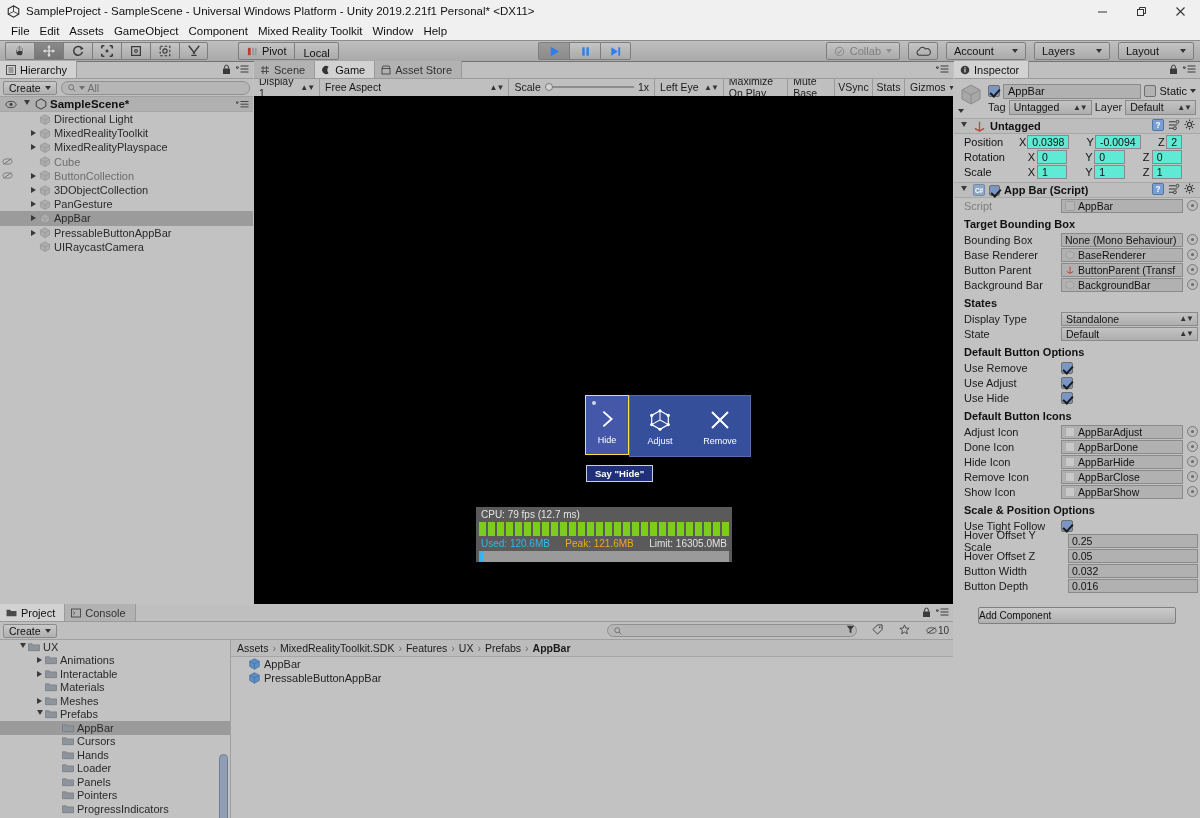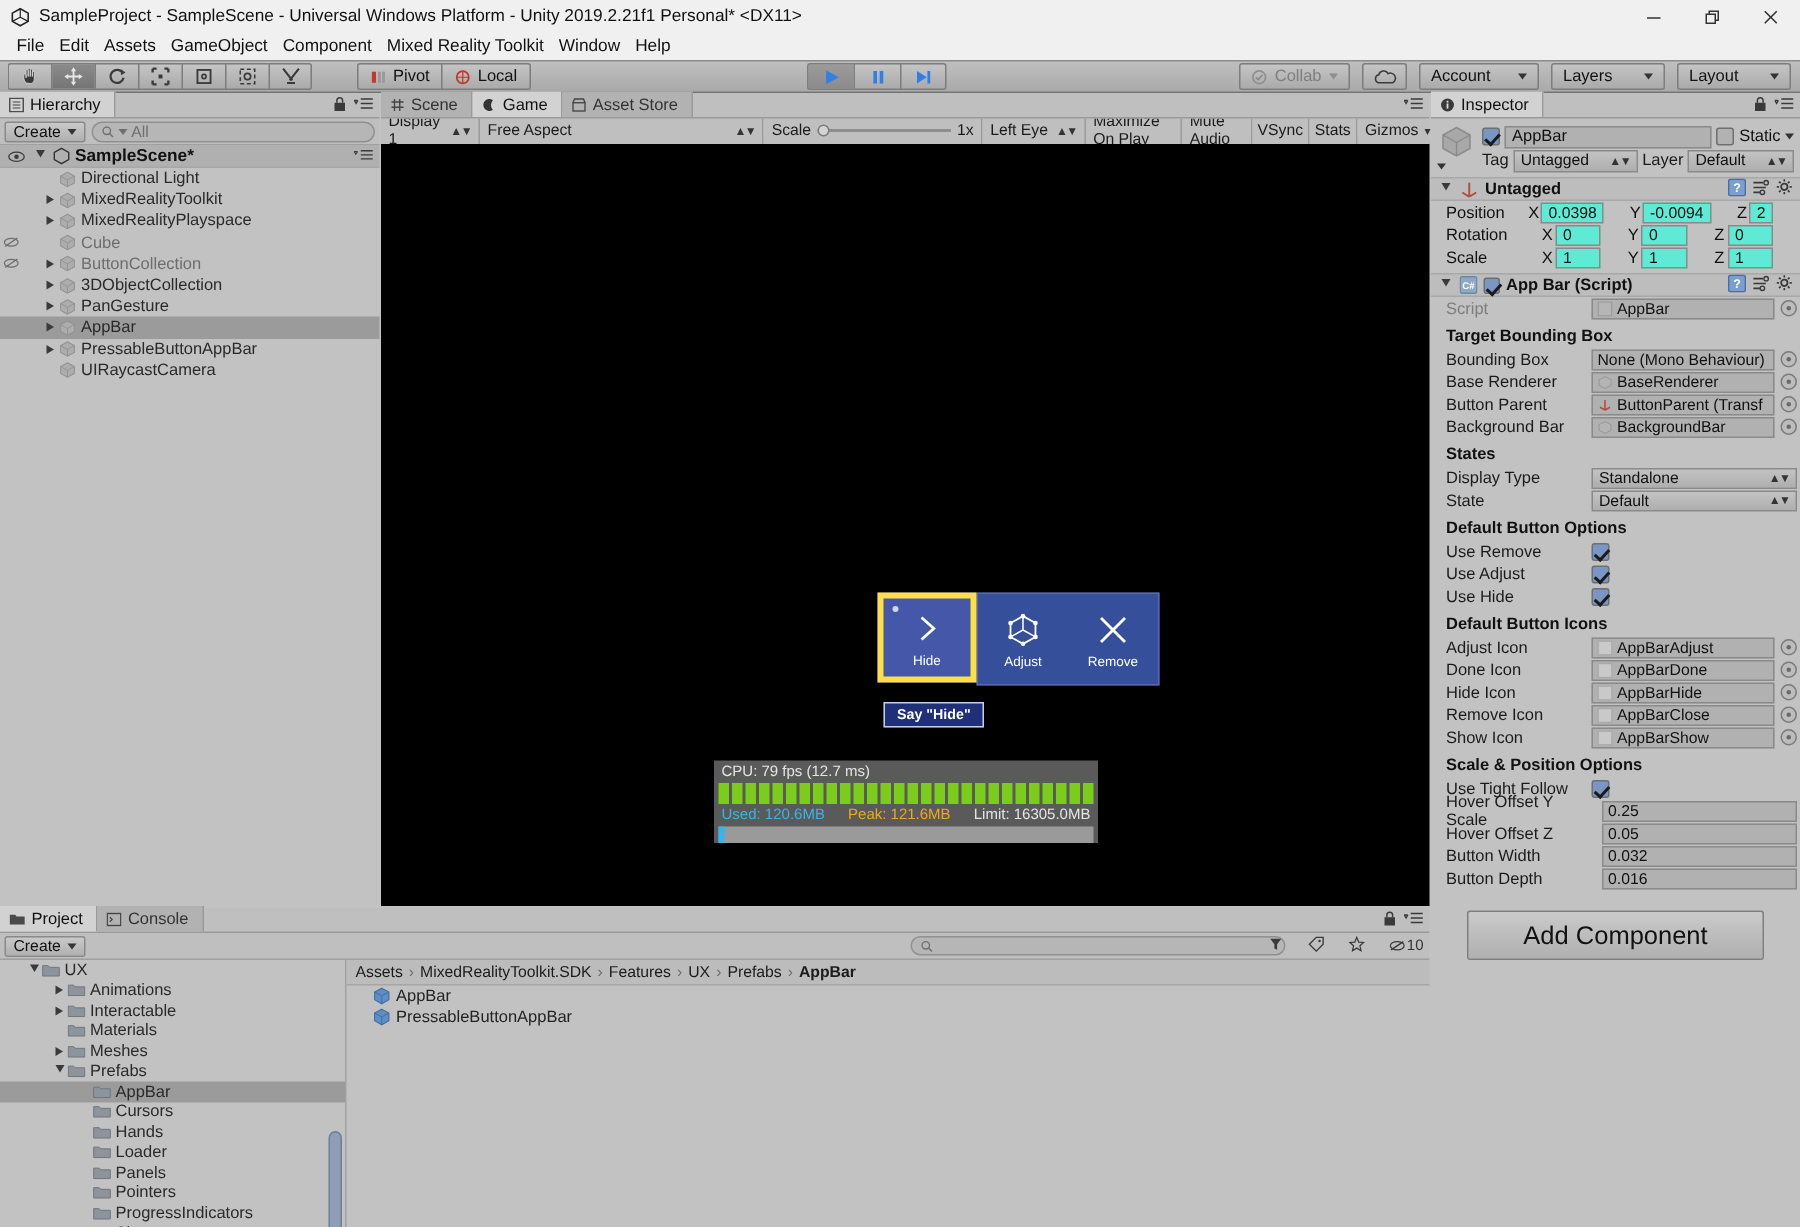--- a/index.html
+++ b/index.html
@@ -54,21 +54,21 @@
   .tbtn.active { background: linear-gradient(#8a8a8a,#757575); }
   .tbtn svg { display:block; }
 
   .pivot-group { display: flex; margin-left: 30px; }
   .pbtn {
     height: 18px; padding: 0 8px; background: linear-gradient(#c5c5c5,#aaaaaa);
     border: 1px solid #7d7d7d; display: flex; align-items: center; gap: 4px;
     font-size: 11px; color: #111;
   }
   .pbtn:first-child { border-radius: 2px 0 0 2px; border-right: none; }
-  .pbtn:last-child { border-radius: 0 2px 2px 0; }
+  .pbtn:last-child { border-radius: 0 2px 2px 0; flex-direction: column; }
 
   .play-group { position: absolute; left: 538px; display: flex; }
   .playbtn {
     width: 31px; height: 18px; background: linear-gradient(#c5c5c5,#aaaaaa);
     border: 1px solid #7d7d7d; border-right: none;
     display: flex; align-items: center; justify-content: center;
   }
   .playbtn:first-child { border-radius: 2px 0 0 2px; background: linear-gradient(#9b9b9b,#8b8b8b); }
   .playbtn:last-child { border-right: 1px solid #7d7d7d; border-radius: 0 2px 2px 0; }
 
@@ -142,21 +142,21 @@
   .gv-ctl .dd { margin-left: auto; font-size: 8px; color: #333; letter-spacing: -1px; }
   .gv-canvas { position: absolute; top: 34px; left: 0; right: 0; bottom: 0; background: #000; }
   .gv-stack { position: relative; width: 100%; height: 100%; }
 
   
   .appbar { position: absolute; left: 331px; top: 299px; display: flex; }
   .ab-btn {
     width: 60px; height: 60px; background: #354f9b; display: flex; flex-direction: column;
     align-items: center; justify-content: center; color: #fff; position: relative;
   }
-  .ab-btn.hide-btn { background: #4457a8; border: 4px solid #fde047; width: 66px; }
+  .ab-btn.hide-btn { background: #4457a8; border: 1px solid #fde047; width: 44px; }
   .ab-group { display:flex; background:#2b3d80; border:1px solid #5a6aa8; }
   .ab-label { font-size: 9px; margin-top: 3px; color: #ffffff; }
   .ab-glyph { height: 26px; display: flex; align-items: center; justify-content: center; }
   .say-hide {
     position: absolute; left: 0px; top: 69px; background: #1f2f7a; border: 1px solid #c9cfe2;
     color: #fff; font-size: 9.5px; font-weight: bold; padding: 2px 8px; white-space: nowrap;
   }
   .dot-indicator { position:absolute; left:6px; top:5px; width:4px; height:4px; background:#cfd6ea; border-radius:50%; }
 
   
@@ -232,23 +232,23 @@
   .circ-sel::after { content:''; position:absolute; left:3px; top:3px; width:3px;height:3px;background:#6a6a6a; border-radius:50%; }
   .vec-row { display: flex; align-items: center; height: 15px; padding-left: 10px; padding-right: 2px; }
   .vec-label { width: 62px; font-size: 11px; }
   .axis { font-size: 11px; width: 11px; text-align: center; }
   .vec-field {
     flex: 1; height: 14px; background: #5eead4; border: 1px solid #8a8a8a;
     font-size: 10.5px; padding: 0 4px; display: flex; align-items: center; margin-right: 16px;
   }
   .add-comp-wrap { padding: 14px 24px 0 24px; }
   .add-comp {
-    height: 33px; background: linear-gradient(#cacaca,#b0b0b0); border: 1px solid #7f7f7f;
-    border-radius: 2px; display: flex; align-items: center; justify-content: center;
-    font-size: 17px; color: #111;
+    height: 17px; background: linear-gradient(#cacaca,#b0b0b0); border: 1px solid #7f7f7f;
+    border-radius: 2px; display: flex; align-items: center; justify-content: flex-start;
+    font-size: 10px; color: #111;
   }
 </style>
 </head>
 <body>
 
 <div class="app">
 
   <div class="titlebar">
     <span class="title-icon">
       <svg width="13" height="13" viewBox="0 0 16 16">
@@ -636,21 +636,21 @@
           <span>1x</span>
         </div>
         <div class="gv-ctl" style="width:77px">
           <span>Left Eye</span>
             <span class="dd">▲▼</span>
         </div>
         <div class="gv-ctl" style="width:72px;justify-content:center">
           <span>Maximize On Play</span>
         </div>
         <div class="gv-ctl" style="width:52px;justify-content:center">
-          <span>Mute Audio</span>
+          <span>Mute Base</span>
         </div>
         <div class="gv-ctl" style="width:38px;justify-content:center">
           <span>VSync</span>
         </div>
         <div class="gv-ctl" style="width:32px;justify-content:center">
           <span>Stats</span>
         </div>
         <div class="gv-ctl" style="width:48px;border-right:none;">
           <span>Gizmos</span>
             <span class="dd">▾</span>

